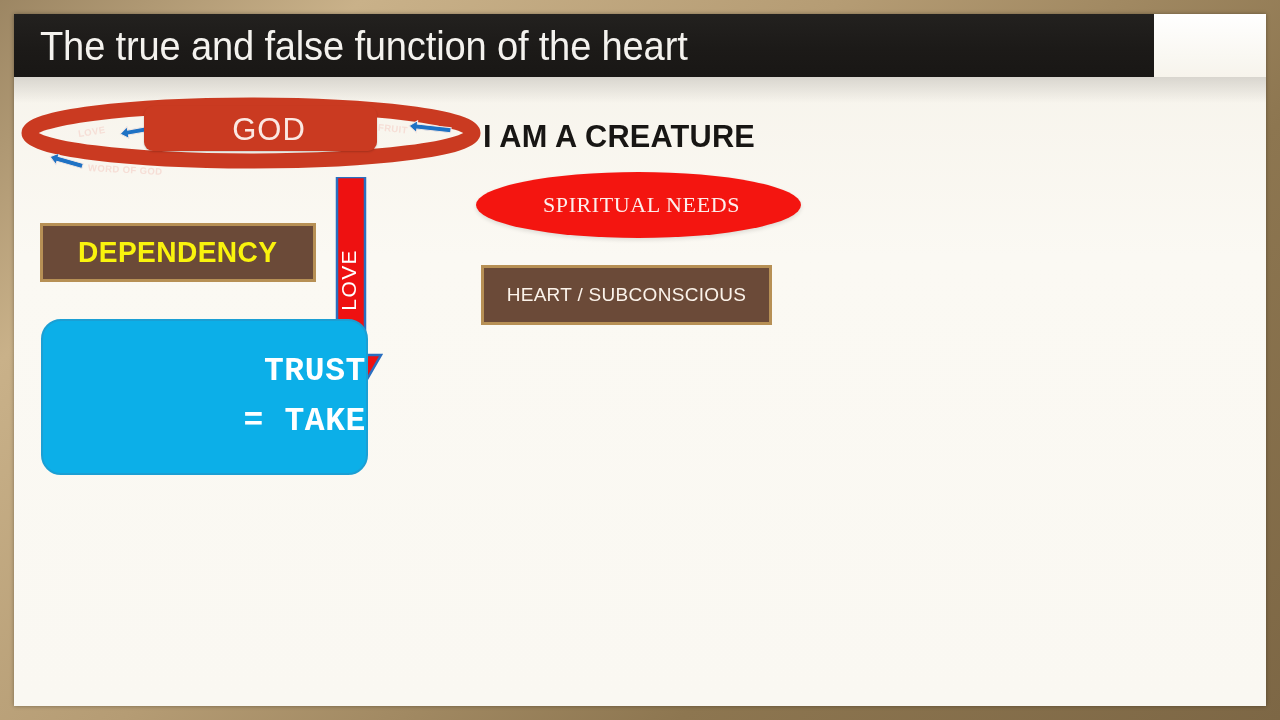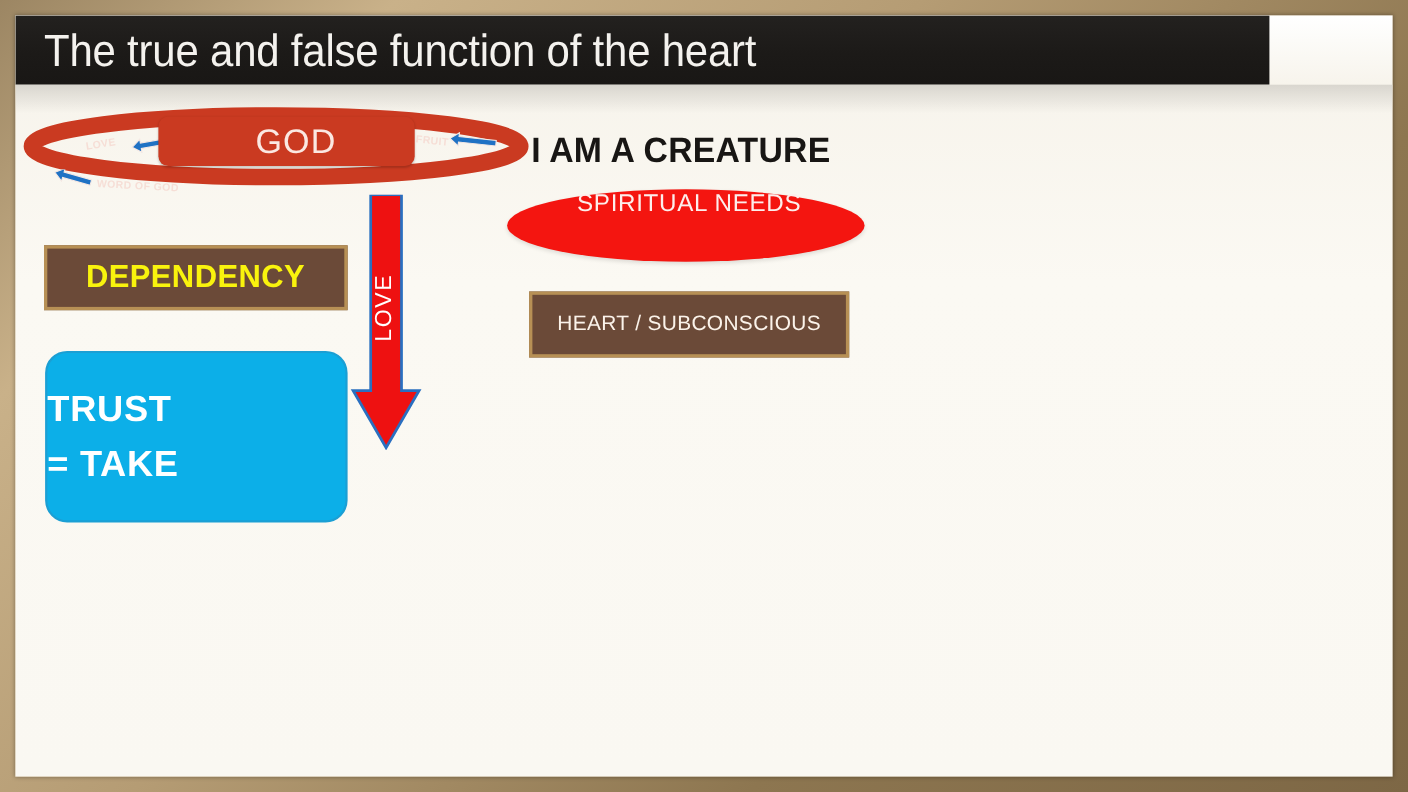--- a/index.html
+++ b/index.html
@@ -157,29 +157,30 @@
     font-size: 29px;
     font-weight: 700;
     color: #f9f30d;
     letter-spacing: 0.4px;
     transform: scaleX(0.97);
   }
 
   
   #trust-box {
     left: 27px; top: 305px;
-    width: 275px; height: 156px;
+    width: 327px; height: 156px;
     background: #0cafe8;
     border: 2px solid #1b9fd4;
     border-radius: 20px;
     box-sizing: border-box;
     display: flex;
     flex-direction: column;
-    align-items: flex-start;
-    justify-content: center;
+    align-items: flex-end;
+    justify-content: center;
+    font-family: Liberation Mono, monospace;
   }
   #trust-box .line {
     font-size: 33px;
     line-height: 50px;
     font-weight: 700;
     color: #ffffff;
     letter-spacing: 0.6px;
   }
 
   
@@ -189,28 +190,29 @@
     line-height: 44px;
     font-weight: 700;
     color: #181614;
     letter-spacing: 0.2px;
     white-space: nowrap;
     transform: scaleX(0.96);
     transform-origin: left center;
   }
 
   #spiritual-ellipse {
-    left: 447px; top: 158px;
+    left: 462px; top: 158px;
     width: 325px; height: 66px;
     background: #f41510;
     border-radius: 50%;
     display: flex;
-    align-items: flex-start;
+    align-items: center;
     justify-content: center;
     box-shadow: 0 2px 4px rgba(0,0,0,0.12);
+    font-family: Liberation Serif, serif;
   }
   #spiritual-label {
     font-size: 22px;
     color: #fdeeec;
     font-weight: 400;
     letter-spacing: 0.6px;
     margin-left: 6px;
   }
 
   #heart-box {

